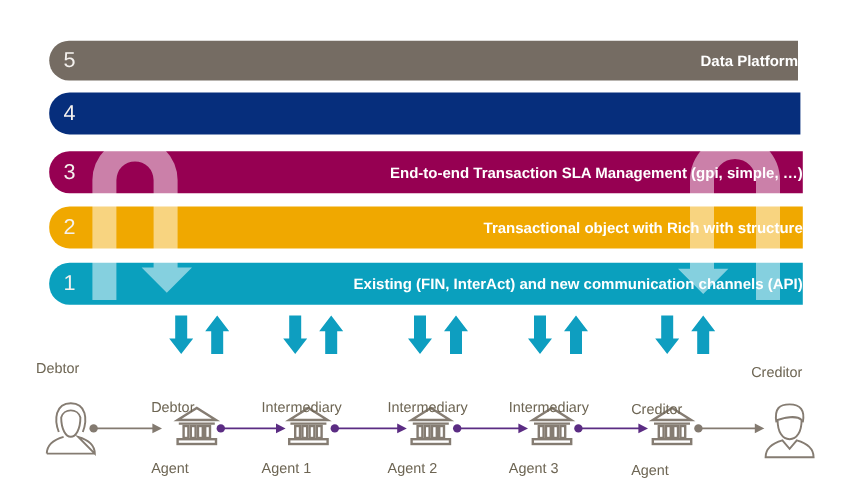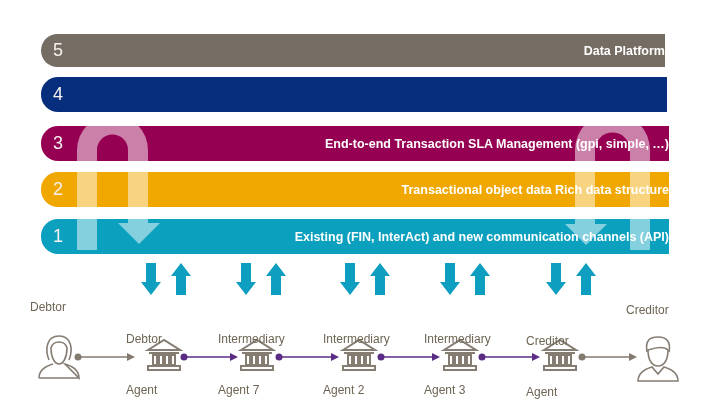--- a/index.html
+++ b/index.html
@@ -27,21 +27,21 @@
 </div>
 <div class="layer" id="layer-4" style="background: rgb(6, 46, 124);">
   <span class="num">4</span>
 </div>
 <div class="layer" id="layer-3" style="background: rgb(150, 0, 82);">
   <span class="num">3</span>
   <span class="label">End-to-end Transaction SLA Management (gpi, simple, …)</span>
 </div>
 <div class="layer" id="layer-2" style="background: rgb(240, 168, 0);">
   <span class="num">2</span>
-  <span class="label">Transactional object data Rich data structure</span>
+  <span class="label">Transactional object with Rich with structure</span>
 </div>
 <div class="layer" id="layer-1" style="background: rgb(10, 160, 190);">
   <span class="num">1</span>
   <span class="label">Existing (FIN, InterAct) and new communication channels (API)</span>
 </div>
 
 <svg id="loops" viewBox="0 0 701 413">
   <g fill="#ffffff" fill-opacity="0.5">
     <path d="M77 250 L77 150 A35 35 0 0 1 148 150 L148 223 L160 223 L139 244 L118 223 L128 223 L128 150 A15 15 0 0 0 97 150 L97 250 Z"></path>
   </g>
@@ -160,21 +160,21 @@
 
 <div class="agent-label" style="left: 30px; top: 299px; width: 60px; color: rgb(109, 101, 83);">Debtor</div>
 <div class="agent-label" style="left: 626px; top: 302px; width: 68px; color: rgb(109, 101, 83);">Creditor</div>
 
 <div class="agent-label" style="left: 126px; top: 297px; width: 80px; color: rgb(109, 101, 83);">
   <div>Debtor</div>
   <div>Agent</div>
 </div>
 <div class="agent-label" style="left: 218px; top: 297px; width: 84px; color: rgb(109, 101, 83);">
   <div>Intermediary</div>
-  <div>Agent 7</div>
+  <div>Agent 1</div>
 </div>
 <div class="agent-label" style="left: 323px; top: 297px; width: 84px; color: rgb(109, 101, 83);">
   <div>Intermediary</div>
   <div>Agent 2</div>
 </div>
 <div class="agent-label" style="left: 424px; top: 297px; width: 84px; color: rgb(109, 101, 83);">
   <div>Intermediary</div>
   <div>Agent 3</div>
 </div>
 <div class="agent-label" style="left: 526px; top: 299px; width: 80px; color: rgb(109, 101, 83);">

